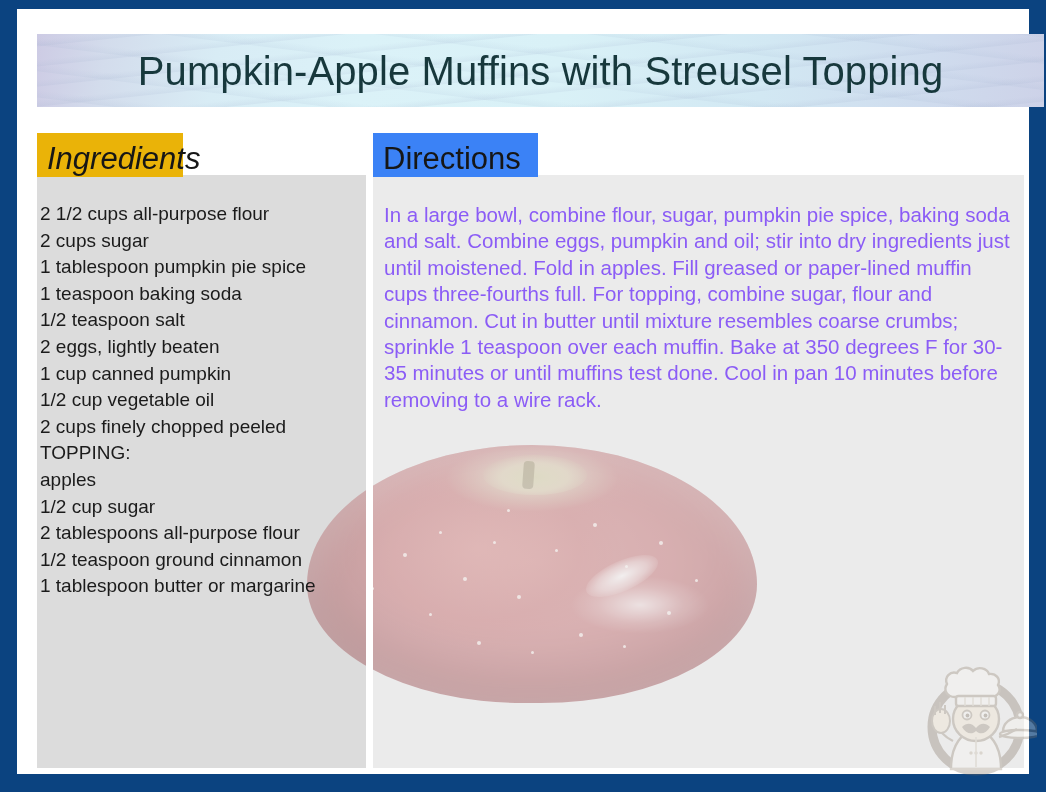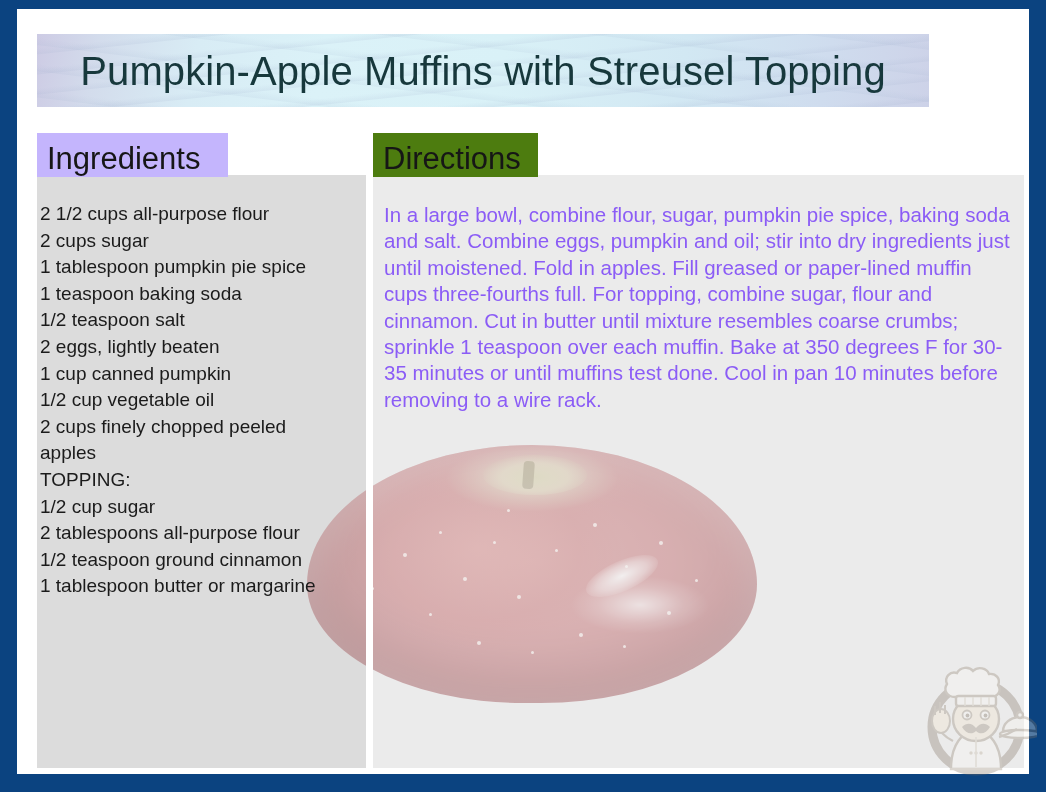--- a/index.html
+++ b/index.html
@@ -29,21 +29,21 @@
     width: 1012px;
     height: 765px;
     background: #ffffff;
   }
 
   
   .title-banner {
     position: absolute;
     left: 20px;
     top: 25px;
-    width: 892px;
+    width: 1007px;
     height: 73px;
     background:
       repeating-linear-gradient(
         -6deg,
         rgba(255,255,255,0.00) 0px,
         rgba(255,255,255,0.00) 5px,
         rgba(160,175,205,0.14) 6px,
         rgba(255,255,255,0.00) 12px,
         rgba(255,255,255,0.00) 20px),
       repeating-linear-gradient(
@@ -105,30 +105,31 @@
     align-items: flex-end;
     padding-left: 10px;
     padding-bottom: 3px;
     font-size: 31px;
     color: #161616;
     line-height: 1;
   }
   .tab-ingredients {
     left: 20px;
     top: 124px;
-    width: 191px;
+    width: 146px;
     height: 44px;
-    background: #c4b5fd;
+    background: #eab308;
+    font-style: italic;
   }
   .tab-directions {
     left: 356px;
     top: 124px;
     width: 165px;
     height: 44px;
-    background: #4d7c0f;
+    background: #3b82f6;
   }
 
   
   .ing-list {
     position: absolute;
     left: 23px;
     top: 192px;
     width: 330px;
     font-size: 19px;
     line-height: 26.6px;
@@ -291,22 +292,22 @@
     <div class="ing-list">
       <div class="ing-item">2 1/2 cups all-purpose flour</div>
       <div class="ing-item">2 cups sugar</div>
       <div class="ing-item">1 tablespoon pumpkin pie spice</div>
       <div class="ing-item">1 teaspoon baking soda</div>
       <div class="ing-item">1/2 teaspoon salt</div>
       <div class="ing-item">2 eggs, lightly beaten</div>
       <div class="ing-item">1 cup canned pumpkin</div>
       <div class="ing-item">1/2 cup vegetable oil</div>
       <div class="ing-item">2 cups finely chopped peeled</div>
+      <div class="ing-item">TOPPING:</div>
       <div class="ing-item">apples</div>
-      <div class="ing-item">TOPPING:</div>
       <div class="ing-item">1/2 cup sugar</div>
       <div class="ing-item">2 tablespoons all-purpose flour</div>
       <div class="ing-item">1/2 teaspoon ground cinnamon</div>
       <div class="ing-item">1 tablespoon butter or margarine</div>
     </div>
 
     <div class="dir-body">In a large bowl, combine flour, sugar, pumpkin pie spice, baking soda and salt. Combine eggs, pumpkin and oil; stir into dry ingredients just until moistened. Fold in apples. Fill greased or paper-lined muffin cups three-fourths full. For topping, combine sugar, flour and cinnamon. Cut in butter until mixture resembles coarse crumbs; sprinkle 1 teaspoon over each muffin. Bake at 350 degrees F for 30-35 minutes or until muffins test done. Cool in pan 10 minutes before removing to a wire rack.</div>
 
     <div class="chef-logo">
       <svg viewBox="0 0 122 122" width="122" height="122" xmlns="http://www.w3.org/2000/svg">

